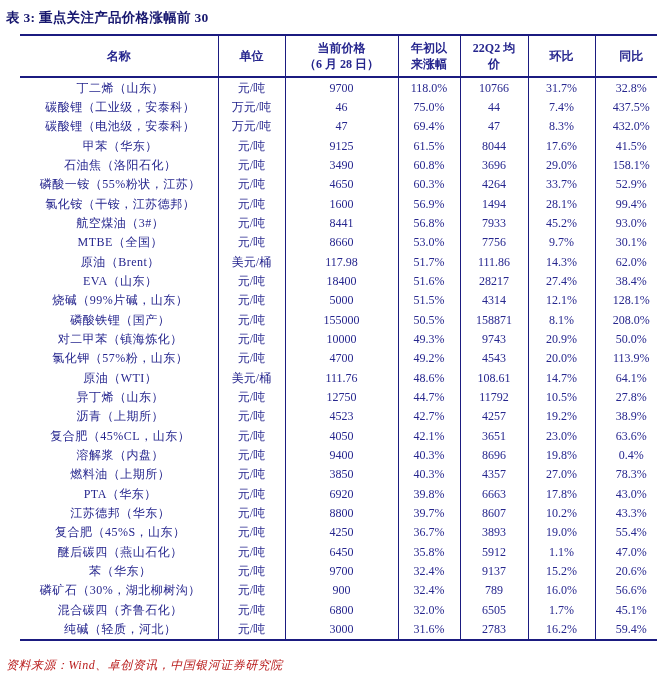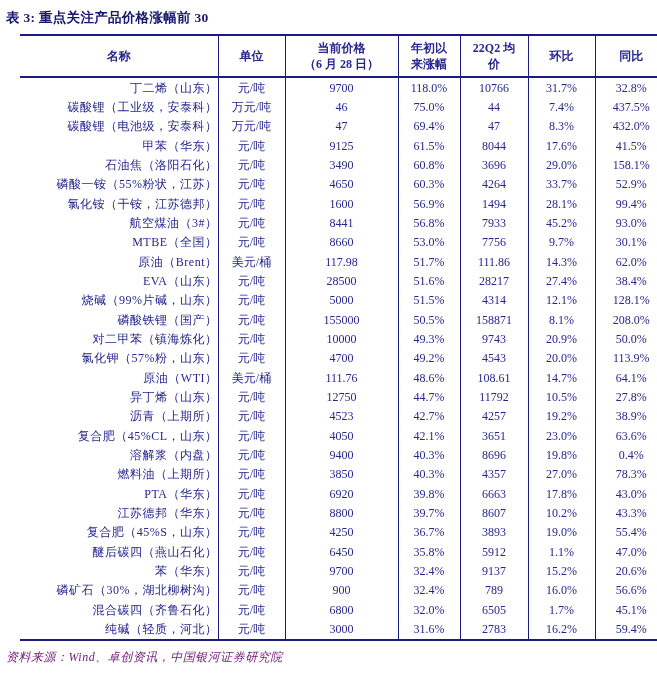--- a/index.html
+++ b/index.html
@@ -24,24 +24,24 @@
     font-weight:bold;font-size:12px;color:#26268E;
     height:40px;padding:0;text-align:center;vertical-align:middle;line-height:1.35;
   }
   th,td{border-right:1px solid #1B1B80;}
   th:last-child,td:last-child{border-right:none;}
   tbody td{
     font-size:12px;height:19.33px;padding:0;
     text-align:center;vertical-align:middle;white-space:nowrap;
     line-height:1;
   }
-  tbody td.name-cell{text-align:right;padding-left:3px;letter-spacing:0.5px;}
+  tbody td.name-cell{text-align:center;padding-left:3px;letter-spacing:0.5px;}
   .footer{
-    font-style:italic;font-size:12px;color:#701a75;
-    margin:8px 0 0 6px;letter-spacing:0.5px;
+    font-style:italic;font-size:12px;color:#b91c1c;
+    margin:16px 0 0 6px;letter-spacing:0.5px;
   }
 </style>
 </head>
 <body>
 
 <div class="page">
 
   <div class="title">表 3:  重点关注产品价格涨幅前 30</div>
 
   <table>
@@ -169,21 +169,21 @@
           <td>美元/桶</td>
           <td>117.98</td>
           <td>51.7%</td>
           <td>111.86</td>
           <td>14.3%</td>
           <td>62.0%</td>
         </tr>
         <tr>
           <td class="name-cell">EVA（山东）</td>
           <td>元/吨</td>
-          <td>28500</td>
+          <td>18400</td>
           <td>51.6%</td>
           <td>28217</td>
           <td>27.4%</td>
           <td>38.4%</td>
         </tr>
         <tr>
           <td class="name-cell">烧碱（99%片碱，山东）</td>
           <td>元/吨</td>
           <td>5000</td>
           <td>51.5%</td>

